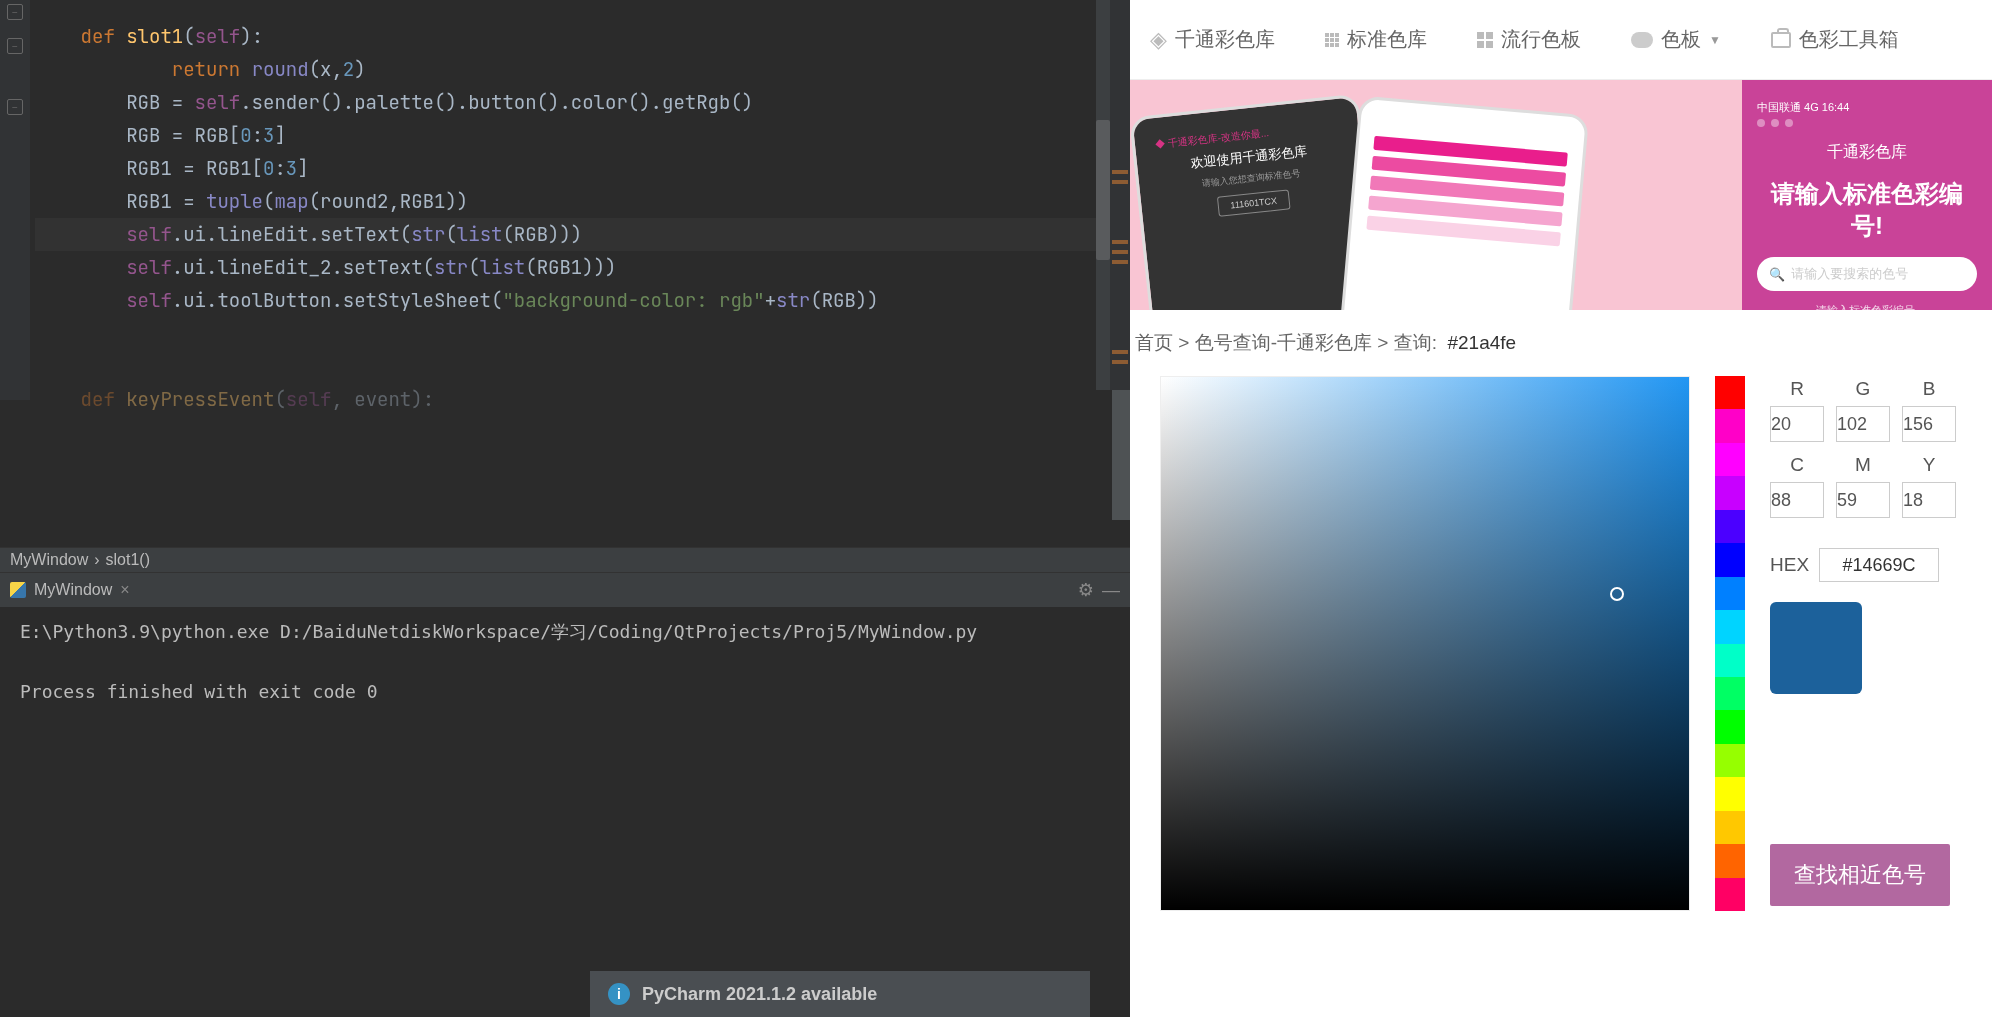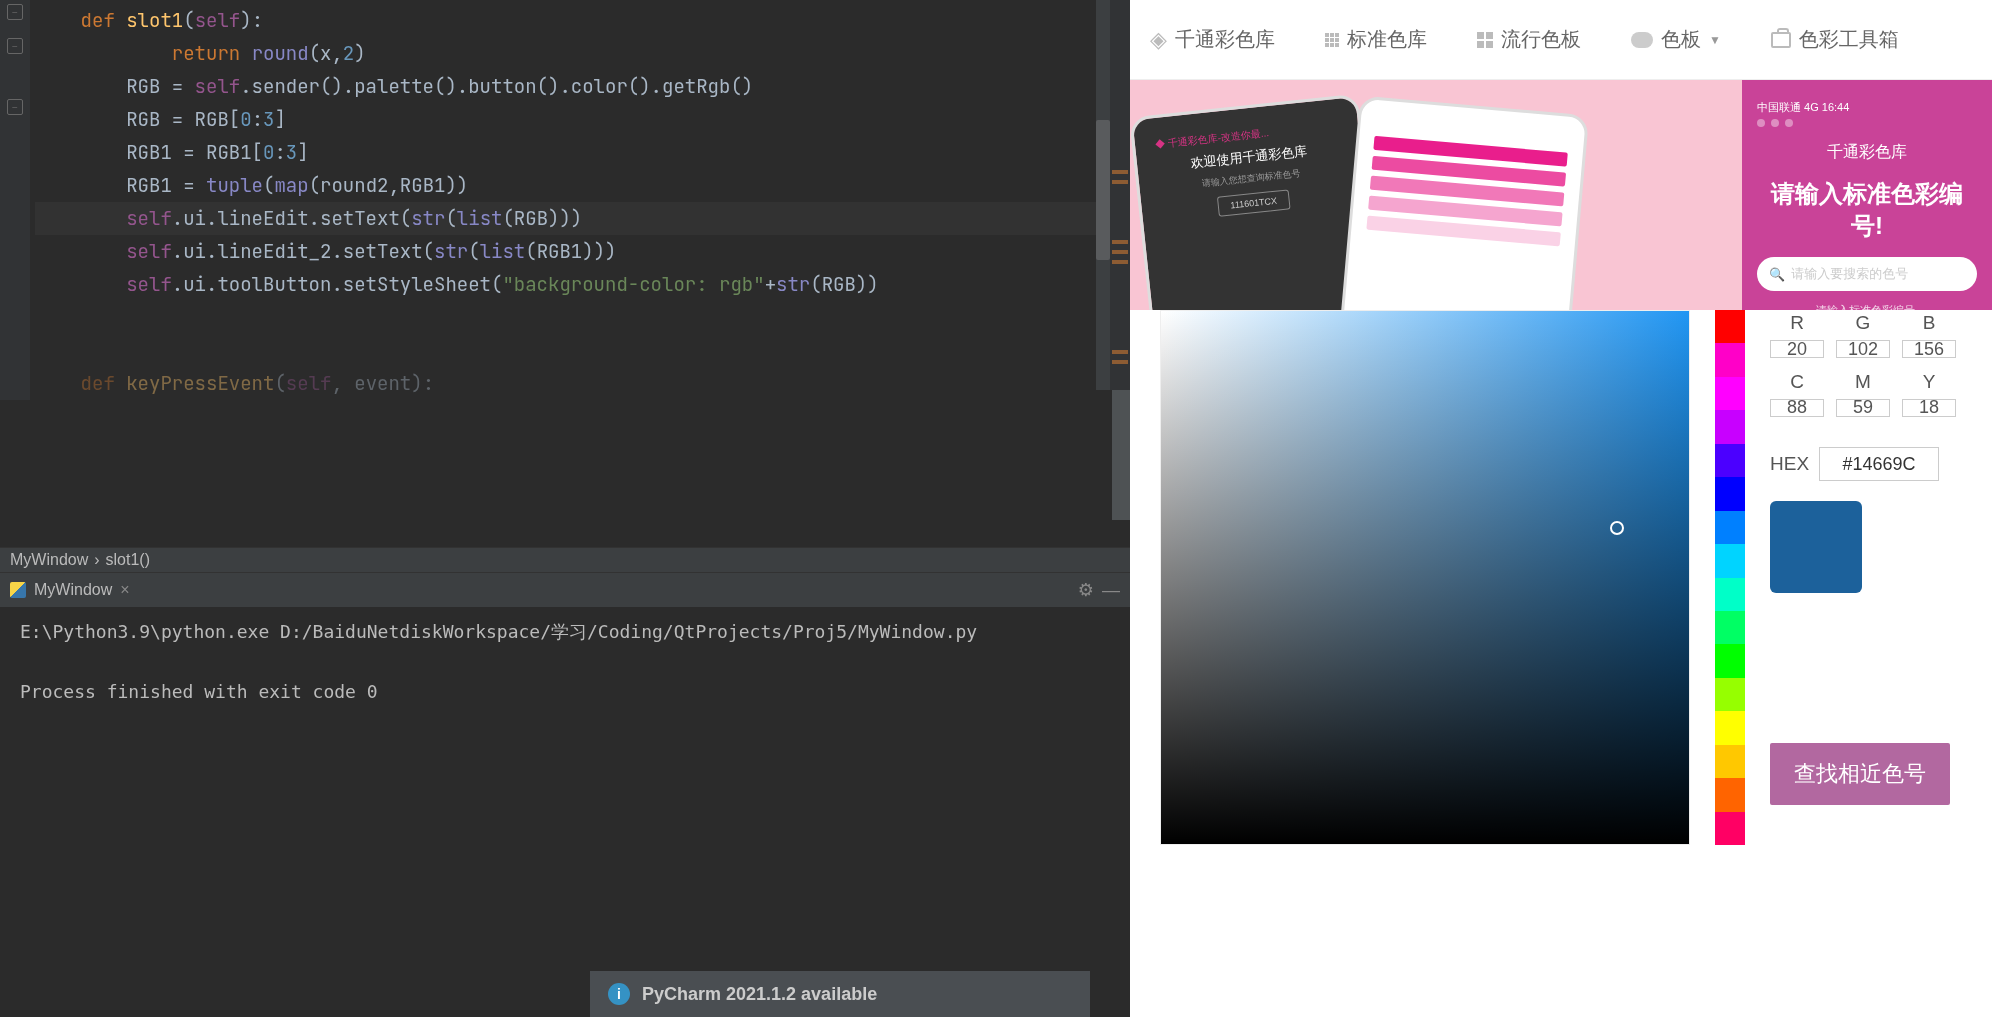--- a/index.html
+++ b/index.html
@@ -1,20 +1,20 @@
 <!DOCTYPE html>
 <html><head>
 <meta charset="utf-8">
 <style>
 * { margin: 0; padding: 0; box-sizing: border-box; }
 body { font-family: "Segoe UI", Arial, sans-serif; background: #fff; width: 1992px; height: 1017px; overflow: hidden; display: flex; }
 .ide { width: 1130px; height: 100%; background: #2b2b2b; display: flex; flex-direction: column; position: relative; }
 .gutter { position: absolute; left: 0; top: 0; width: 30px; height: 400px; background: #313335; }
 .gutter-icon { width: 16px; height: 16px; border: 1px solid #666; border-radius: 2px; margin: 4px auto; display: flex; align-items: center; justify-content: center; font-size: 10px; color: #666; }
-.code-area { flex: 1; padding: 4px 0 8px 35px; font-family: "JetBrains Mono", Consolas, monospace; font-size: 19px; line-height: 33px; overflow: hidden; position: relative; }
+.code-area { flex: 1; padding: 20px 0 8px 35px; font-family: "JetBrains Mono", Consolas, monospace; font-size: 19px; line-height: 33px; overflow: hidden; position: relative; }
 .code-line { white-space: pre; color: #a9b7c6; }
 .code-line.hl { background: #323232; }
 .kw { color: #cc7832; }
 .self { color: #94558d; }
 .fn { color: #ffc66d; }
 .str { color: #6a8759; }
 .num { color: #6897bb; }
 .param { color: #a9b7c6; }
 .builtin { color: #8888c6; }
 .underline { text-decoration-color: #555; }
@@ -67,21 +67,21 @@
 .grad { width: 530px; height: 535px; position: relative; border: 1px solid #eee; }
 .grad::before { content: ''; position: absolute; inset: 0; background: linear-gradient(to right, #fff, #2196f3); }
 .grad::after { content: ''; position: absolute; inset: 0; background: linear-gradient(to bottom, rgba(0,0,0,0), #000); }
 .grad-cursor { position: absolute; right: 65px; top: 210px; width: 14px; height: 14px; border: 2px solid #fff; border-radius: 50%; z-index: 2; }
 .hue { width: 30px; height: 535px; display: flex; flex-direction: column; }
 .hue div { flex: 1; }
 .vals { flex: 1; padding-top: 2px; }
 .row { display: flex; gap: 12px; margin-bottom: 12px; }
 .cell { text-align: center; }
 .cell label { display: block; font-size: 19px; color: #555; margin-bottom: 6px; }
-.cell input { width: 54px; height: 18px; border: 1px solid #ccc; text-align: center; font-size: 18px; color: #555; }
+.cell input { width: 54px; height: 36px; border: 1px solid #ccc; text-align: left; font-size: 18px; color: #555; }
 .hex-row { display: flex; align-items: center; gap: 10px; margin: 30px 0 20px; }
 .hex-row label { font-size: 19px; color: #555; }
 .hex-row input { width: 120px; height: 34px; border: 1px solid #ccc; text-align: center; font-size: 18px; font-weight: 500; color: #333; }
 .swatch { width: 92px; height: 92px; background: #1c619b; border-radius: 6px; }
 .findbtn { margin-top: 150px; background: #b268a0; color: #fff; border: none; padding: 16px 24px; font-size: 22px; border-radius: 2px; cursor: pointer; }
 </style>
 </head>
 <body>
 
 <div class="ide">
@@ -210,20 +210,26 @@
       <div class="promo-sub">请输入标准色彩编号!</div>
       <div class="promo-search">
         <span>🔍</span>
         <span>请输入要搜索的色号</span>
       </div>
       <div class="promo-foot">请输入标准色彩编号,</div>
 
     </div>
   </div>
 
+  <div class="crumb">
+    <span>首页</span> &gt;
+    <span>色号查询-千通彩色库</span> &gt;
+    <span>查询:</span>&nbsp;
+    <span class="hex">#21a4fe</span>
+  </div>
 
   <div class="picker">
     <div class="grad">
       <div class="grad-cursor"></div>
     </div>
     <div class="hue" id="hue">
         <div style="background: rgb(255, 0, 0);"></div>
         <div style="background: rgb(255, 0, 200);"></div>
         <div style="background: rgb(255, 0, 255);"></div>
         <div style="background: rgb(200, 0, 255);"></div>

